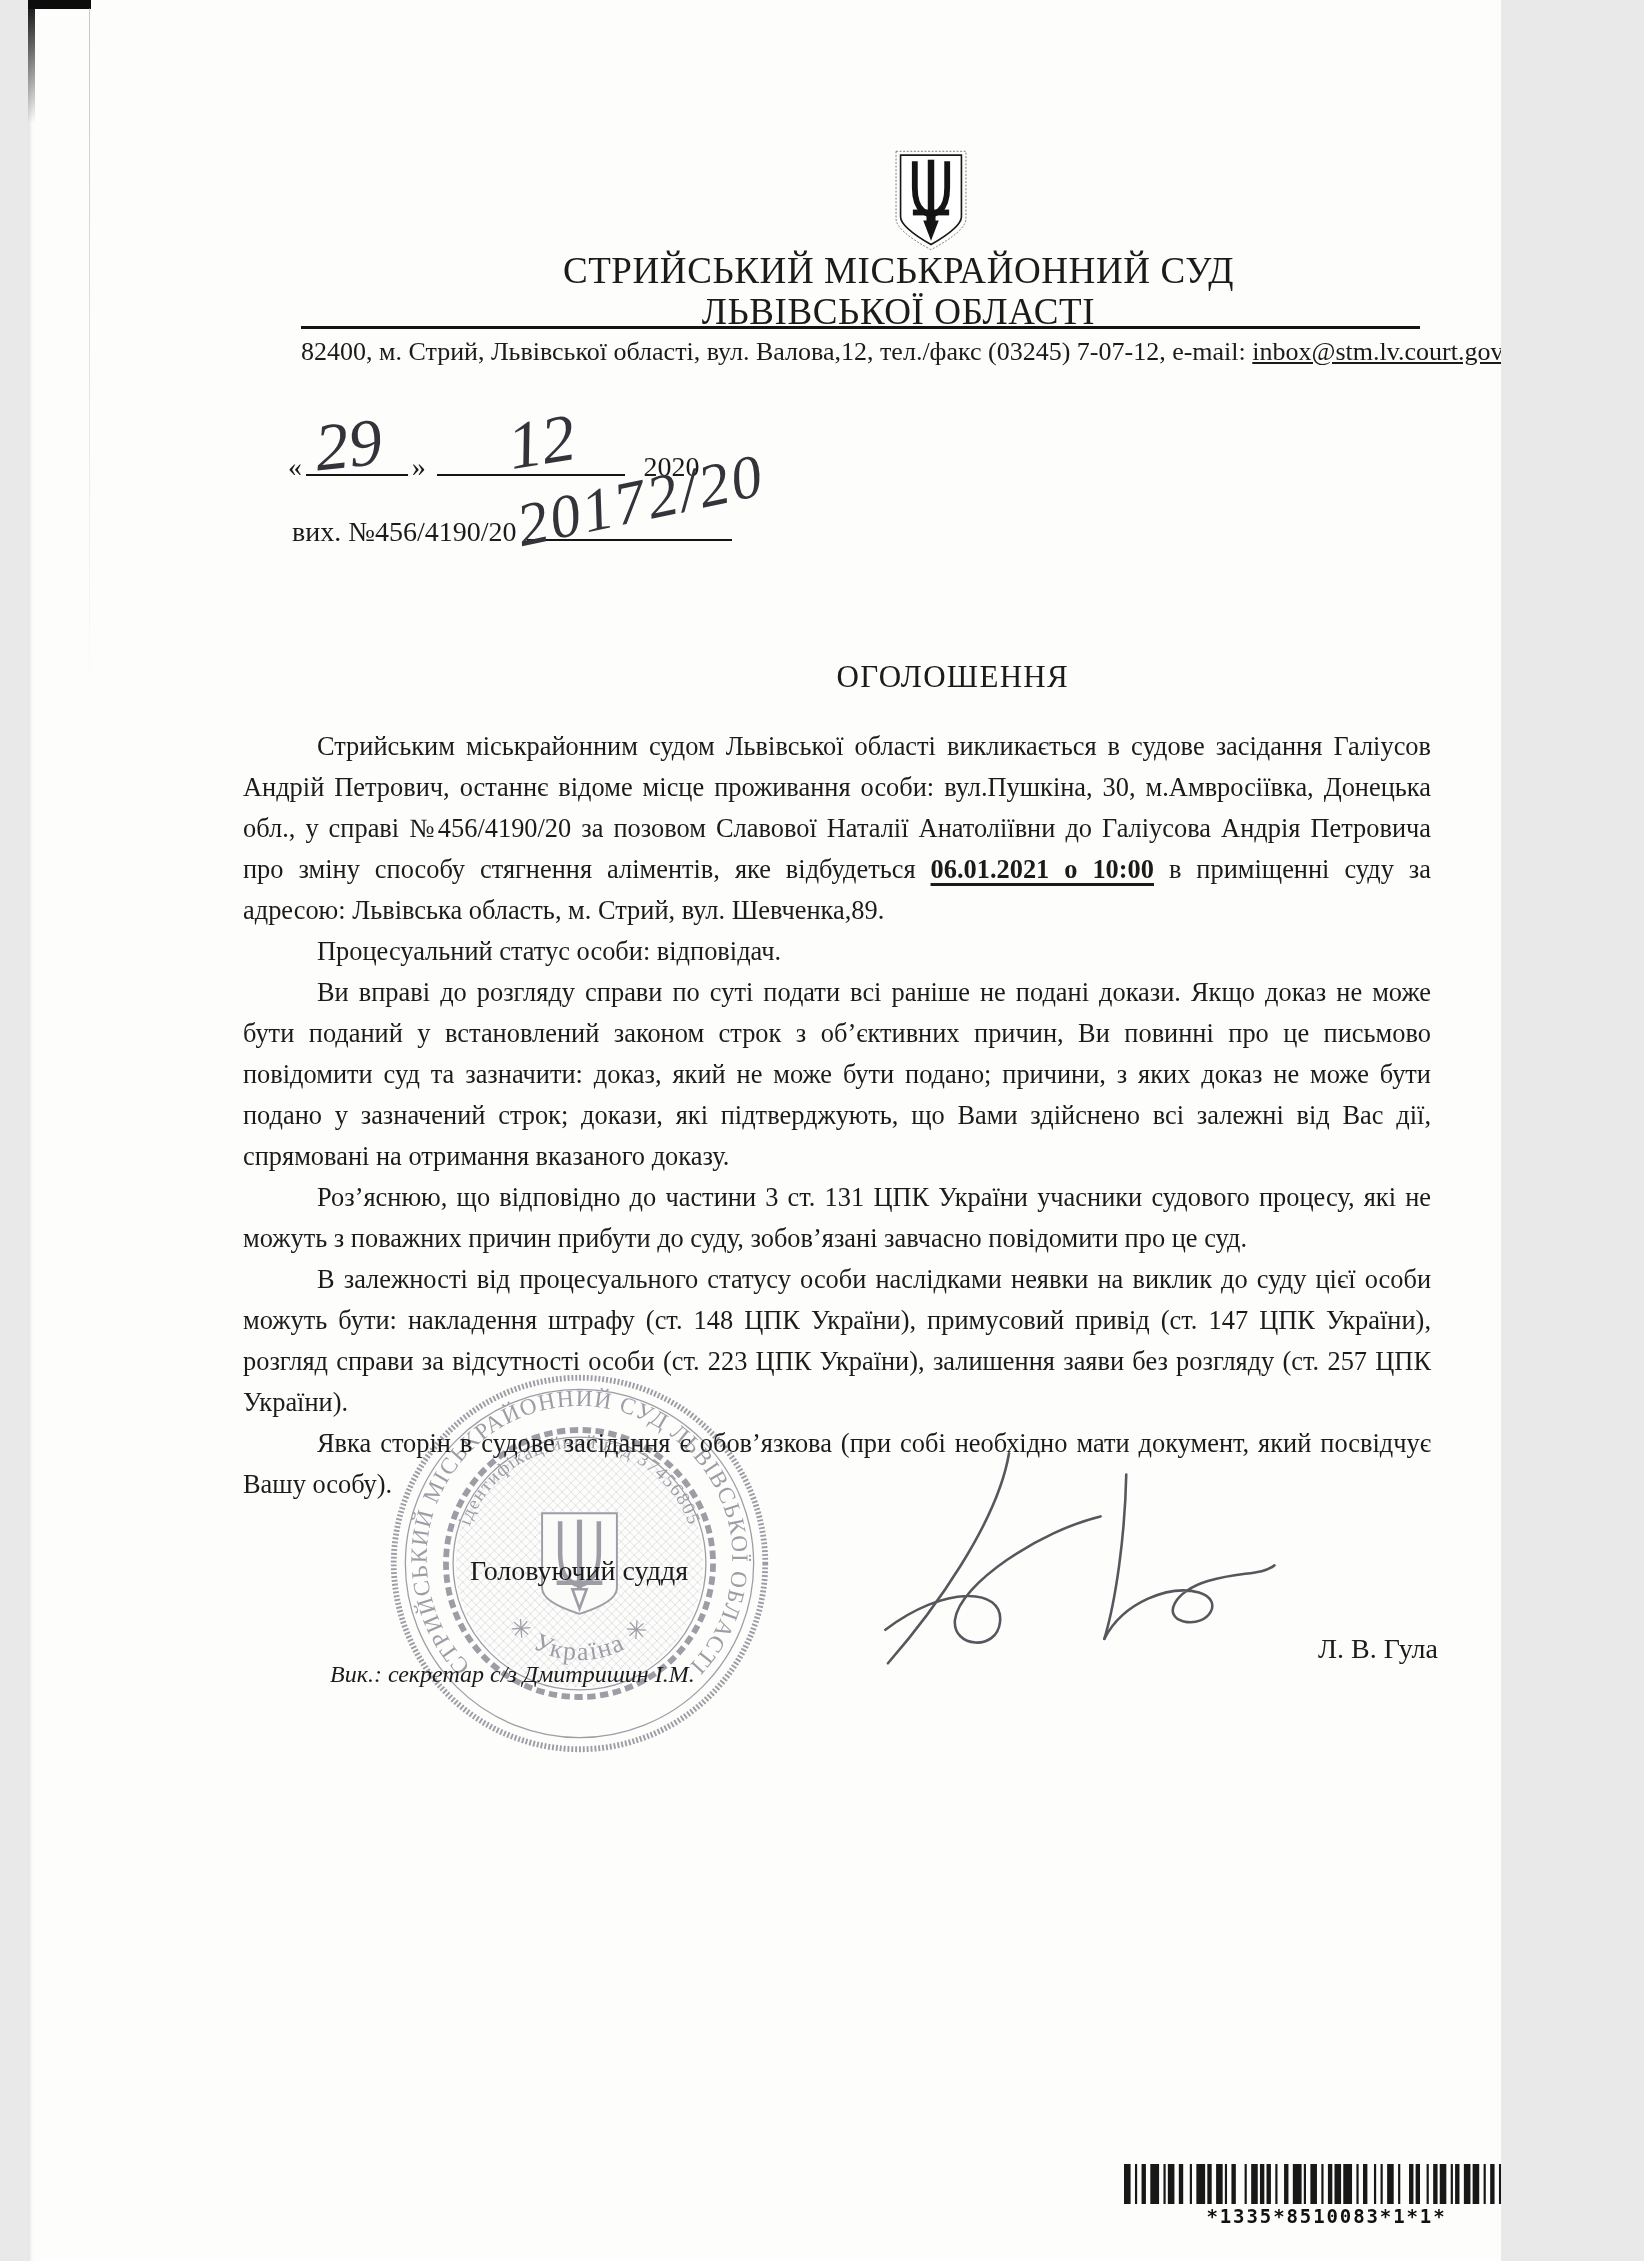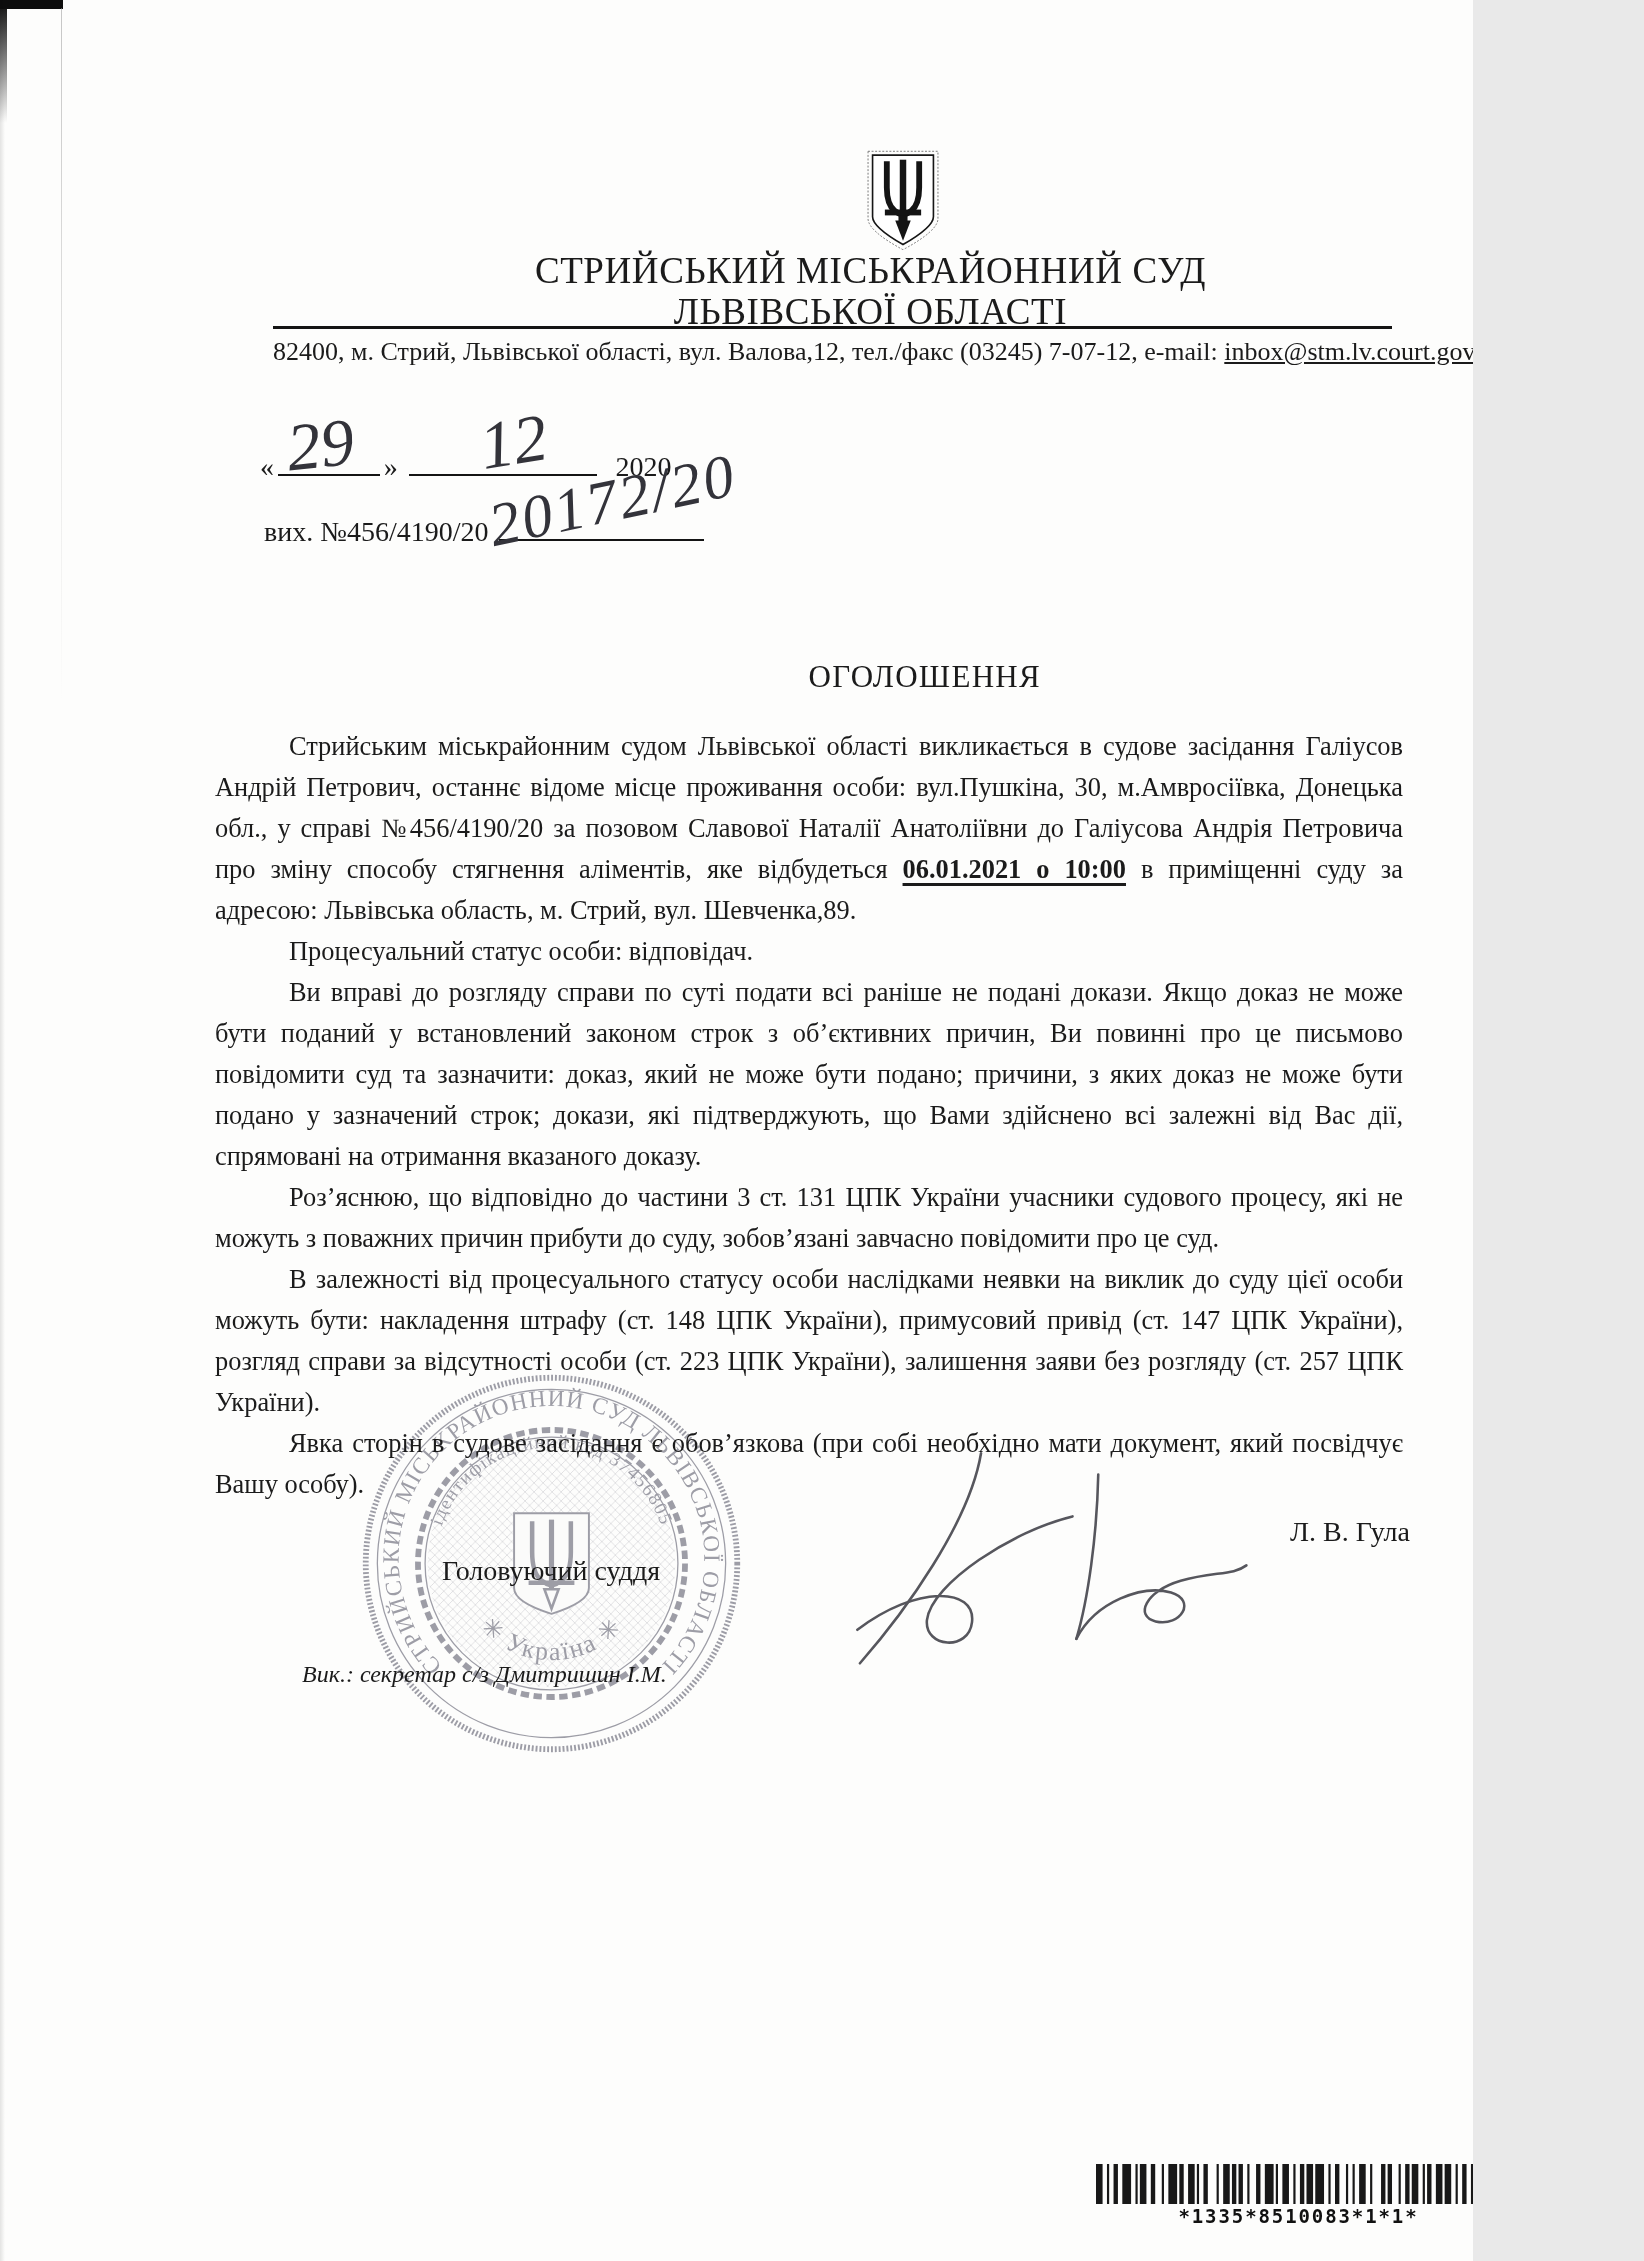--- a/index.html
+++ b/index.html
@@ -3,20 +3,21 @@
 <meta charset="utf-8">
 <style>
   html,body{margin:0;padding:0;background:#e9e9e9;}
   .page{
     position:relative;
     width:1473px;height:2261px;
     background:#fdfdfc;
     font-family:"Liberation Serif", serif;
     color:#1b1b1b;
     overflow:hidden;
+    margin-left:28px;
   }
   
   .artifact-top{position:absolute;left:0;top:0;width:63px;height:9px;background:#0d0d0d;}
   .artifact-left{position:absolute;left:0;top:0;width:7px;height:123px;
     background:linear-gradient(#0d0d0d, rgba(13,13,13,0));}
   .artifact-vline{position:absolute;left:61px;top:7.7px;width:1.3px;height:696px;
     background:linear-gradient(#9a9a9a, rgba(160,160,160,0));opacity:.55;}
   .artifact-edge{position:absolute;left:0;top:0;width:4.5px;height:2261px;
     background:linear-gradient(90deg, rgba(0,0,0,.10), rgba(0,0,0,0));}
   
@@ -53,21 +54,21 @@
     text-align:right;font-size:31px;letter-spacing:1.3px;white-space:nowrap;
   }
   .body-text{
     position:absolute;left:215px;top:726px;width:1188px;
     font-size:26.4px;line-height:41px;text-align:justify;
   }
   .body-text p{margin:0;text-indent:74px;}
   .hearing-dt{font-weight:bold;text-decoration:underline;text-decoration-thickness:2.6px;text-underline-offset:4.5px;}
   
   .judge-title{position:absolute;left:442px;top:1555px;font-size:28px;white-space:nowrap;}
-  .judge-name{position:absolute;left:1290px;top:1516px;font-size:28px;white-space:nowrap;}
+  .judge-name{position:absolute;left:1290px;top:1633px;font-size:28px;white-space:nowrap;}
   .executor{position:absolute;left:302px;top:1661px;font-size:24px;white-space:nowrap;font-style:italic;}
   .signature-svg{position:absolute;left:820px;top:1439px;width:438px;height:245px;}
   .stamp-svg{position:absolute;left:358px;top:1370px;width:387px;height:387px;opacity:.85;}
   
   .barcode-wrap{position:absolute;left:1096px;top:2164px;width:405px;text-align:center;}
   .barcode-bars{display:block;width:405px;height:40px;}
   .barcode-label{
     margin-top:1.3px;font-family:"DejaVu Sans Mono", monospace;
     font-size:19px;font-weight:bold;letter-spacing:1.9px;color:#111;
   }

